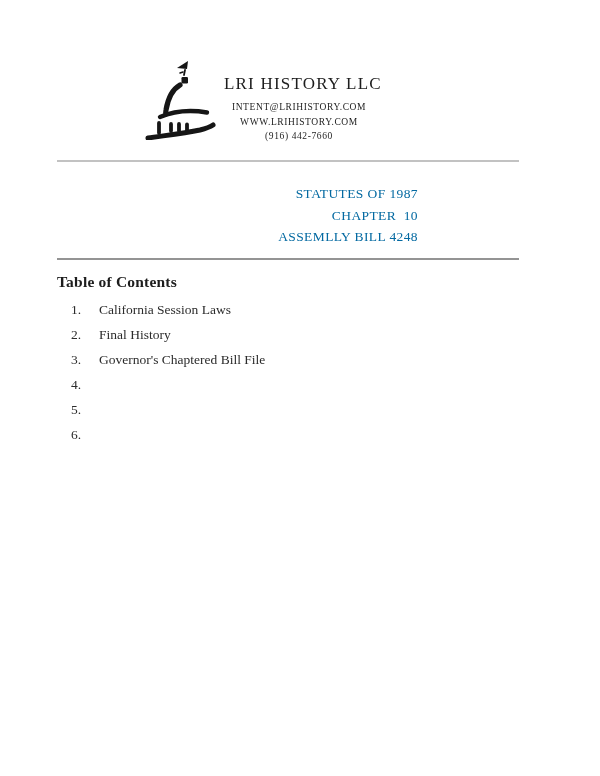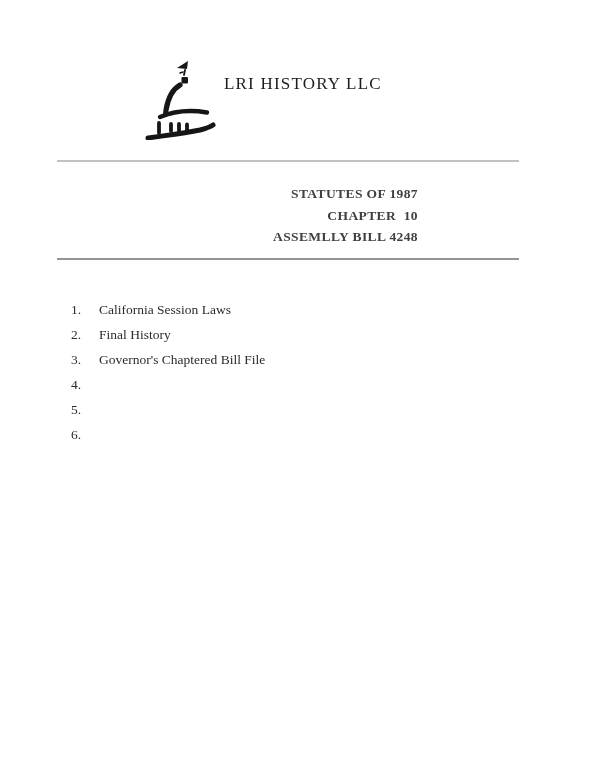--- a/index.html
+++ b/index.html
@@ -49,23 +49,23 @@
   .rule-top{top:160px;background:var(--rule-top);}
   .rule-bottom{top:258px;background:var(--rule-bottom);}
 
   
   .case-block{
     position:absolute;top:183px;right:110px;
     text-align:right;
   }
   .case-line{
     font-size:13.5px;line-height:21.5px;
-    font-weight:bold;
+    font-weight:normal;
     letter-spacing:0.4px;
-    color:#404040;
+    color:#0369a1;
     white-space:pre-wrap;
   }
 
   
   .toc-title{
     position:absolute;left:57px;top:273px;
     font-size:15.5px;font-weight:bold;
     letter-spacing:0.2px;
     color:var(--heading);
     margin:0;
@@ -109,32 +109,38 @@
       <path class="stroke" stroke-width="3.8" d="M25,64 L25,71"></path>
       <path class="stroke" stroke-width="3.8" d="M33,64 L33,71"></path>
       <path class="stroke" stroke-width="3.8" d="M41,64.5 L41,71"></path>
 
       <path class="stroke" stroke-width="5" d="M2,78 C14,76 36,74 54,70 C60,68.5 64,67 67,65"></path>
     </svg>
   </div>
 
   <div class="company">
     <div class="company-name">LRI HISTORY LLC</div>
+    <div class="contact-block">
+      <div class="contact-line">INTENT@LRIHISTORY.COM</div>
+      <div class="contact-line">WWW.LRIHISTORY.COM</div>
+      <div class="contact-line">(916) 442-7660</div>
+    </div>
   </div>
 
   <div class="rule rule-top"></div>
 
   <div class="case-block">
     <div class="case-line">STATUTES OF 1987</div>
     <div class="case-line">CHAPTER  10</div>
     <div class="case-line">ASSEMLLY BILL 4248</div>
   </div>
 
   <div class="rule rule-bottom"></div>
 
+  <h2 class="toc-title">Table of Contents</h2>
 
   <ol class="toc-list">
     <li class="toc-item">
       <span class="toc-num">1.</span>
       <span class="toc-label">California Session Laws</span>
     </li>
     <li class="toc-item">
       <span class="toc-num">2.</span>
       <span class="toc-label">Final History</span>
     </li>

